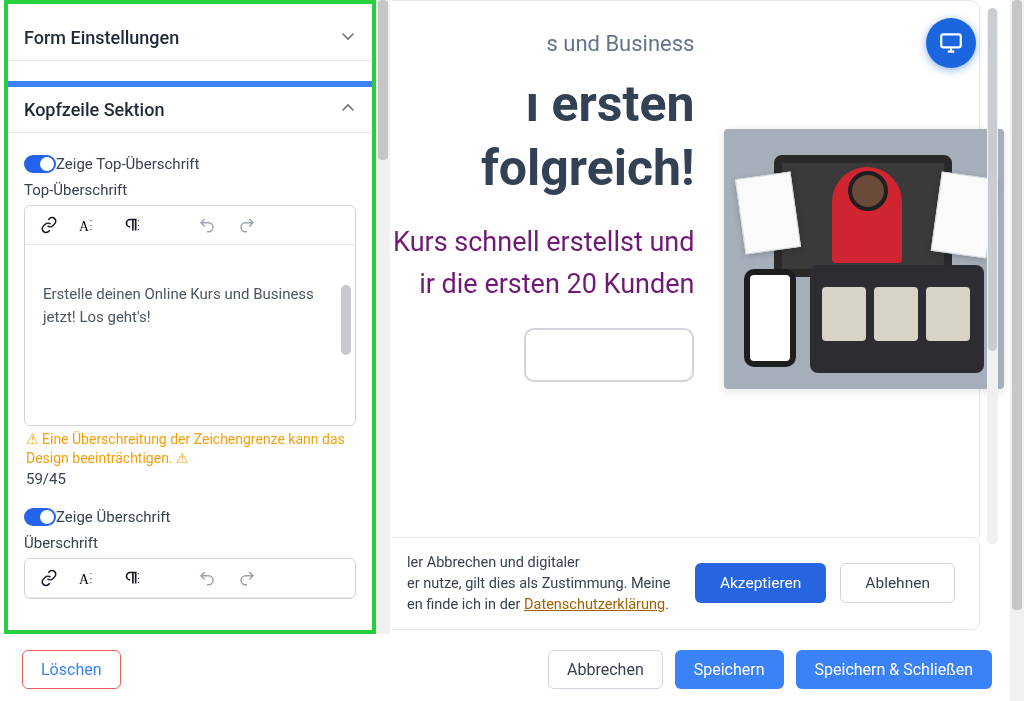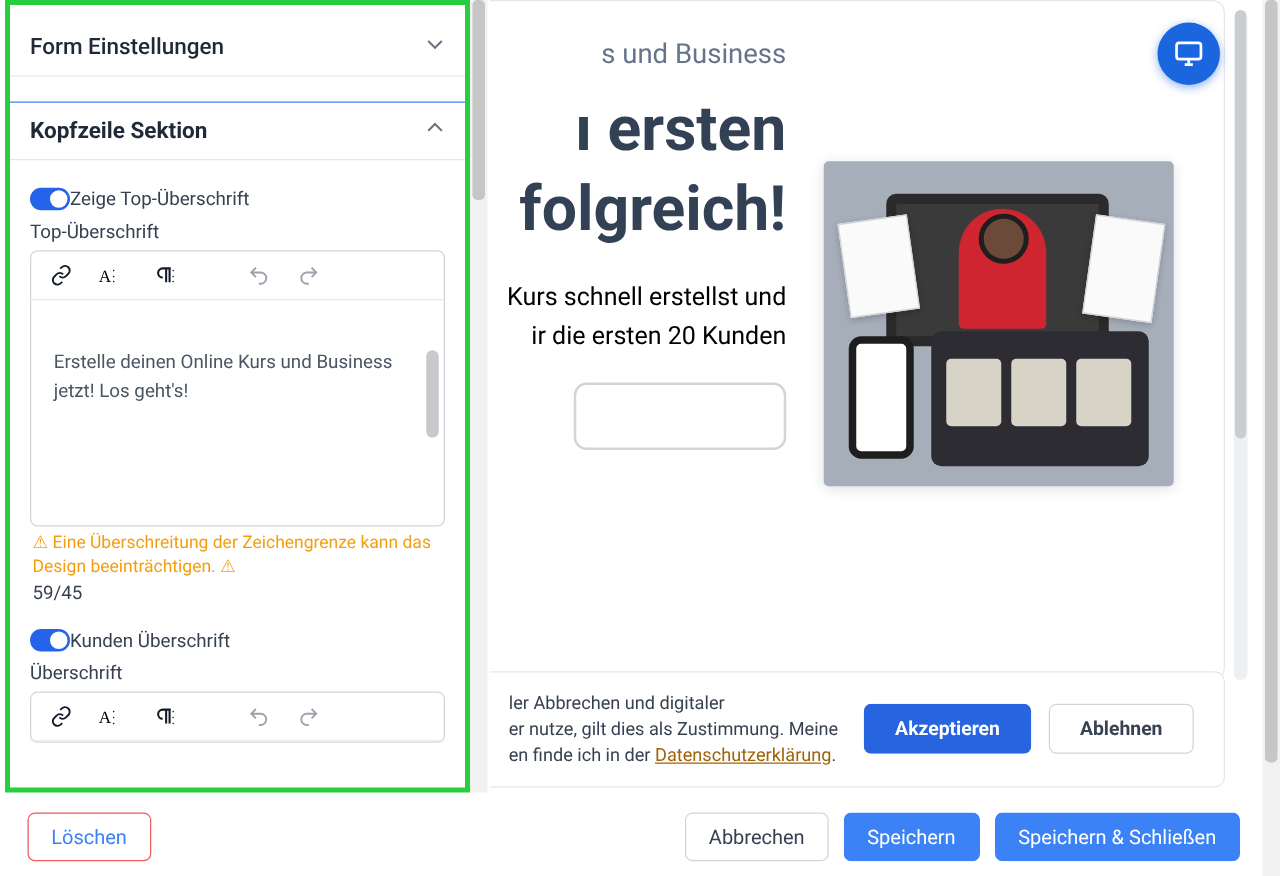--- a/index.html
+++ b/index.html
@@ -167,22 +167,22 @@
   }
   .bighead {
     color: #334155;
     font-size: 50px;
     font-weight: 700;
     line-height: 1.28;
     margin-bottom: 22px;
     white-space: nowrap;
   }
   .subhead {
-    color: #000000;
-    font-size: 20px;
+    color: #701a75;
+    font-size: 27px;
     line-height: 1.55;
     white-space: nowrap;
     margin-bottom: 22px;
   }
   .cta {
     display:inline-block;
     border: 2px solid #d1d5db;
     border-radius: 10px;
     width: 170px; height: 54px;
     background:#fff;
@@ -279,21 +279,20 @@
     margin-left: 300px;
   }
   .cookie a { color:#a16207; text-decoration: underline; }
   .cookie-btns { display:flex; gap: 14px; }
   .cbtn {
     padding: 10px 24px;
     border-radius: 6px;
     font-size: 15.5px;
     cursor:pointer;
     border:1px solid transparent;
-    font-weight:bold;
   }
   .cbtn.accept { background:#2664e0; color:#fff; }
   .cbtn.deny   { background:#fff; border-color:#d1d5db; color:#374151;}
 
   
   .footer {
     position: absolute;
     left: 0; right: 14px; bottom: 0;
     height: 64px;
     display:flex;
@@ -330,21 +329,21 @@
       <span>Form Einstellungen</span>
       <span class="chev">
         <svg width="16" height="16" viewBox="0 0 16 16">
             <path d="M3 6l5 5 5-5" fill="none" stroke="currentColor" stroke-width="1.6" stroke-linecap="round"></path>
           </svg>
       </span>
     </div>
 
     <div class="divider-gap"></div>
 
-    <div class="section-header" style="border-top:1px solid #3b82f6;font-weight:bold;">
+    <div class="section-header" style="border-top:6px solid #3b82f6;">
       <span>Kopfzeile Sektion</span>
       <span class="chev">
         <svg width="16" height="16" viewBox="0 0 16 16">
             <path d="M3 10l5-5 5 5" fill="none" stroke="currentColor" stroke-width="1.6" stroke-linecap="round"></path>
           </svg>
       </span>
     </div>
 
     <div class="section-body second">
 
@@ -396,21 +395,21 @@
         </div>
       </div>
 
       <div class="warning">⚠ Eine Überschreitung der Zeichengrenze kann das Design beeinträchtigen. ⚠</div>
       <div class="counter">59/45</div>
 
       <div style="height:10px"></div>
 
       <div class="toggle-row">
         <div class="toggle"></div>
-        <span class="toggle-label">Kunden Überschrift</span>
+        <span class="toggle-label">Zeige Überschrift</span>
       </div>
 
       <div class="field-label">Überschrift</div>
 
       <div class="rtebox">
         <div class="rte-toolbar">
           <span class="ic">
             <svg width="20" height="18" viewBox="0 0 24 24">
                 <path d="M10 13a5 5 0 0 0 7 0l2-2a5 5 0 1 0-7-7l-1 1M14 11a5 5 0 0 0-7 0l-2 2a5 5 0 1 0 7 7l1-1" fill="none" stroke="currentColor" stroke-width="2"></path>
               </svg>

